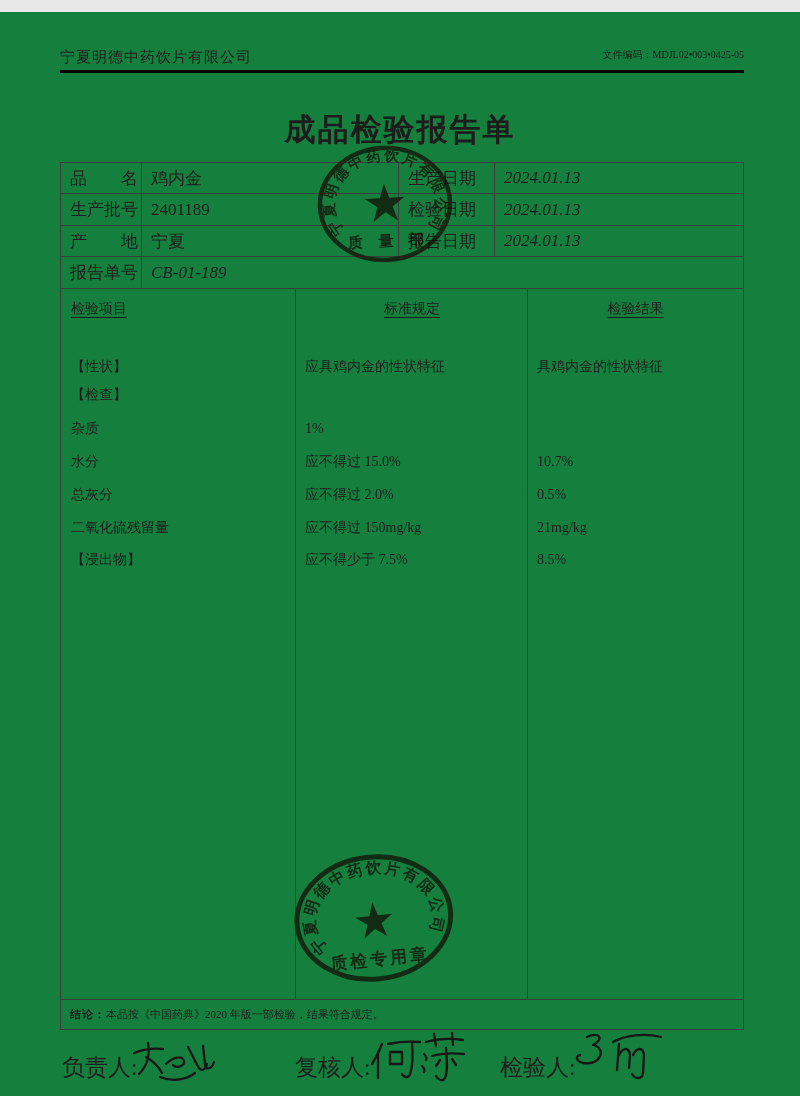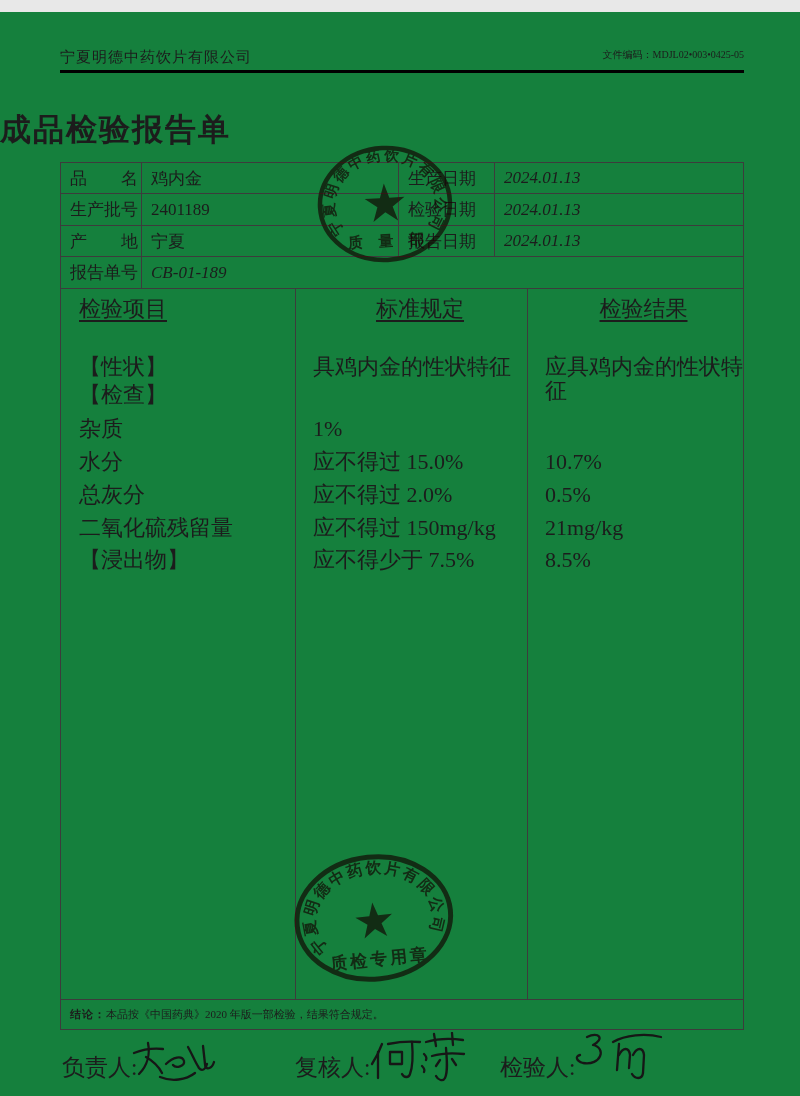--- a/index.html
+++ b/index.html
@@ -6,43 +6,43 @@
   .page{
     position:relative;width:800px;height:1096px;background:#15803d;
     font-family:"Liberation Serif","DejaVu Serif",serif;color:#1c1c1c;
     margin:12px auto;overflow:hidden;
   }
   
   .hdr-company{position:absolute;left:60px;top:36px;font-size:15px;letter-spacing:1px;}
   .hdr-code{position:absolute;right:56px;top:36px;font-size:10px;}
   .hdr-rule{position:absolute;left:60px;top:58px;width:684px;height:3px;background:#000;}
   
-  .title{position:absolute;left:0;top:97px;width:800px;
+  .title{position:absolute;left:0;top:97px;width:800px;text-align:center;
          font-size:31px;font-weight:bold;letter-spacing:2px;margin:0;}
   
   .info-table{
     position:absolute;left:60px;top:150px;width:684px;height:127px;
     border:1px solid #3c3c3c;box-sizing:border-box;
     display:grid;grid-template-columns:81px 257px 96px 249px;
     grid-template-rows:31px 32px 31px 31px;
   }
   .cell{border-right:1px solid #3c3c3c;border-bottom:1px solid #3c3c3c;
         display:flex;align-items:center;padding-left:9px;font-size:17px;box-sizing:border-box;}
   .cell.nr{border-right:none;font-style:italic;}
   .cell.nb{border-bottom:none;}
   .cell.span3{grid-column:2 / 5;}
   
   .main-table{
     position:absolute;left:60px;top:277px;width:684px;height:711px;
     border:1px solid #3c3c3c;border-top:none;box-sizing:border-box;
   }
   .vline{position:absolute;top:0;bottom:0;width:1px;background:#3c3c3c;}
   .v1{left:234px;} .v2{left:466px;}
-  .mrow{position:absolute;left:8px;width:100%;display:grid;
-        grid-template-columns:235px 232px 215px;font-size:22px;line-height:24px;}
+  .mrow{position:absolute;left:0;width:100%;display:grid;
+        grid-template-columns:235px 232px 215px;font-size:14px;line-height:24px;}
   .mcell{padding-left:10px;box-sizing:border-box;}
   .mcell.c2,.mcell.c3{padding-left:9px;}
   .mhead{top:8px;}
   .mhead .hd{text-decoration:underline;text-underline-offset:4px;}
   .mhead .c2,.mhead .c3{text-align:center;padding-left:0;}
   
   .conclusion{
     position:absolute;left:60px;top:988px;width:684px;height:30px;
     border:1px solid #3c3c3c;border-top:none;box-sizing:border-box;
     font-size:11px;line-height:28px;padding-left:9px;
@@ -98,22 +98,22 @@
     <div class="vline v2"></div>
 
     <div class="mrow mhead">
       <div class="mcell c1"><span class="hd">检验项目</span></div>
       <div class="mcell c2"><span class="hd">标准规定</span></div>
       <div class="mcell c3"><span class="hd">检验结果</span></div>
     </div>
 
     <div class="mrow" style="top:66px">
       <div class="mcell c1">【性状】</div>
+      <div class="mcell c2">应具鸡内金的性状特征</div>
       <div class="mcell c3">具鸡内金的性状特征</div>
-      <div class="mcell c2">应具鸡内金的性状特征</div>
     </div>
     <div class="mrow" style="top:94px">
       <div class="mcell c1">【检查】</div>
       <div class="mcell c2"></div>
       <div class="mcell c3"></div>
     </div>
     <div class="mrow" style="top:128px">
       <div class="mcell c1">杂质</div>
       <div class="mcell c3">1%</div>
     </div>

